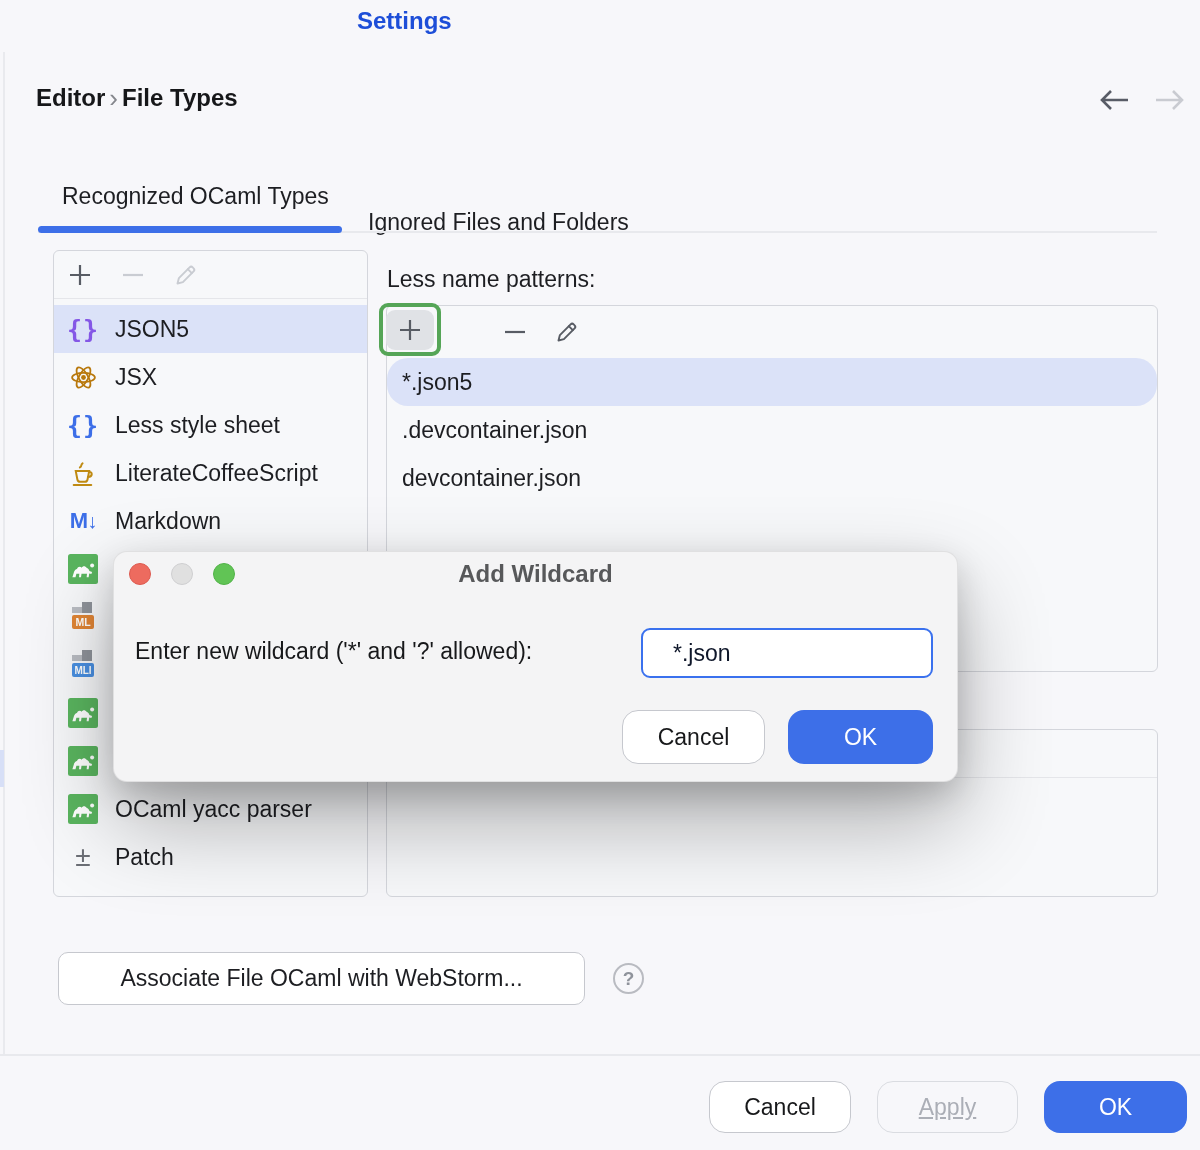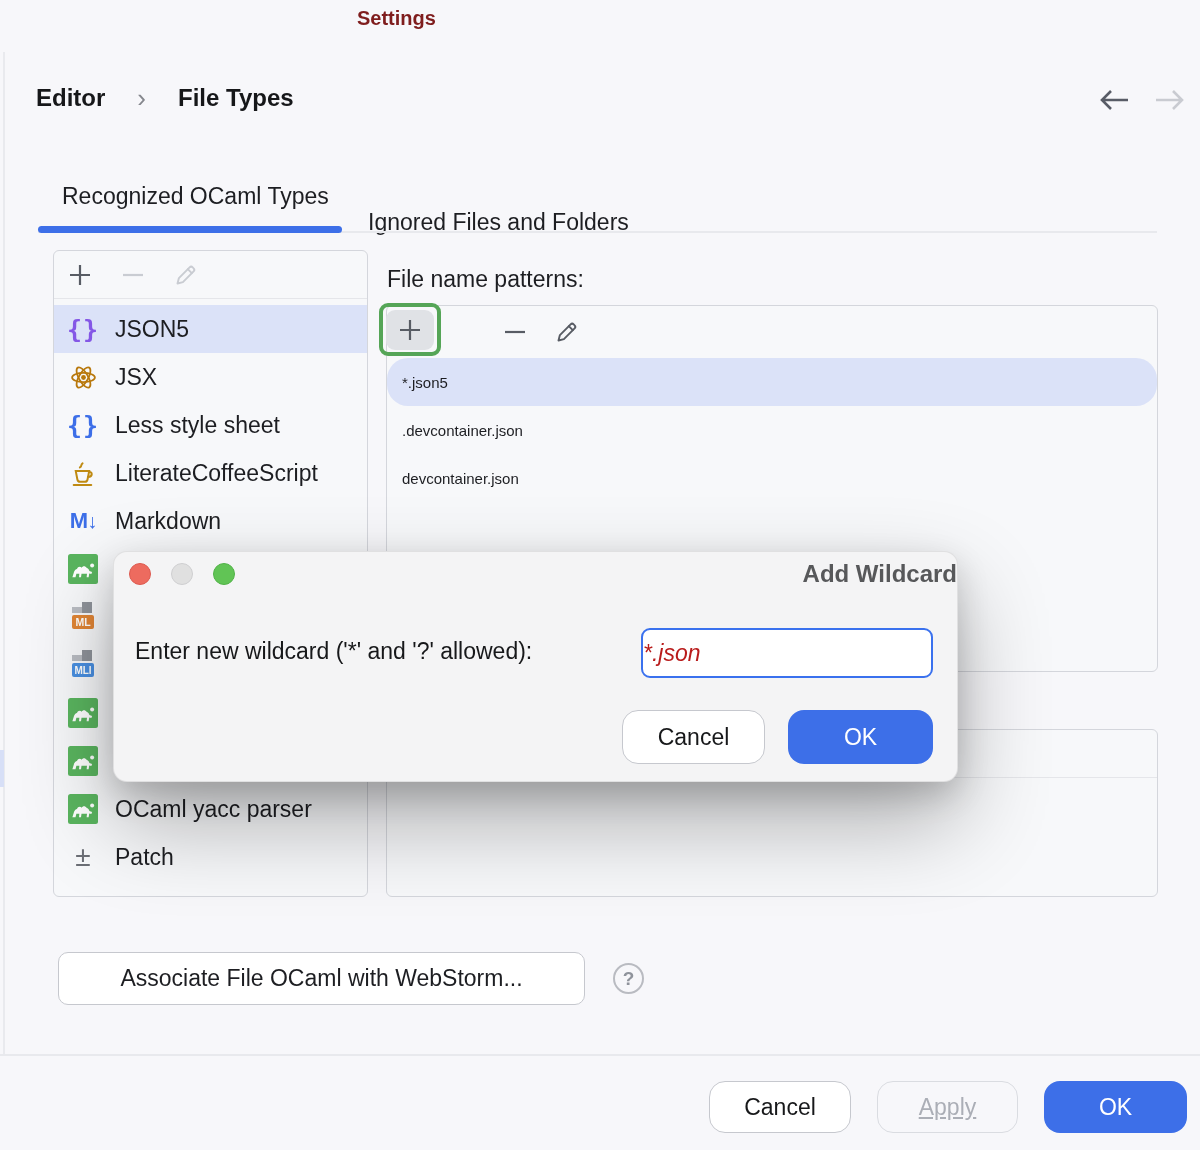--- a/index.html
+++ b/index.html
@@ -6,24 +6,24 @@
   html,body { background:#fff; }
   .screen {
     position:relative; width:1200px; height:1150px;
     background:#f7f7fa; overflow:hidden;
     font-family:"Liberation Sans", sans-serif;
     color:#1d1e22;
   }
   .abs { position:absolute; }
 
   
-  .win-title { left:357px; top:7px; font-size:20px; font-weight:bold; color:#7f1d1d; }
+  .win-title { left:357px; top:7px; font-size:24px; font-weight:bold; color:#1d4ed8; }
   .v-divider { left:3px; top:52px; width:2px; height:1002px; background:#e9eaee; }
   .tree-sel-strip { left:0; top:750px; width:4px; height:37px; background:#d7dff7; }
-  .breadcrumb { left:36px; top:82px; display:flex; align-items:center; gap:32px; font-size:24px; }
+  .breadcrumb { left:36px; top:82px; display:flex; align-items:center; gap:4px; font-size:24px; }
   .crumb { font-weight:bold; color:#161719; }
   .crumb-sep { color:#85878d; font-size:26px; padding-top:1px; }
   .nav-arrows { left:1094px; top:86px; display:flex; gap:16px; }
   .nav-arrows svg { display:block; }
 
   
   .tab-label { top:183px; font-size:23px; color:#1d1e22; }
   .tab-rule  { left:38px; top:231px; width:1119px; height:2px; background:#e8e9ed; }
   .tab-underline { left:38px; top:226px; width:304px; height:7px; border-radius:4px; background:#3d6fe8; }
 
@@ -47,41 +47,41 @@
   .patterns-label { left:387px; top:266px; font-size:23px; }
   .right-panel1 { left:386px; top:305px; width:772px; height:367px; }
   .rp-toolbar { position:relative; height:52px; display:flex; align-items:center; padding-left:114px; gap:24px; }
   .add-highlight { position:absolute; left:-8px; top:-3px; width:62px; height:53px;
                    border:4px solid #55a557; border-radius:9px;
                    display:flex; align-items:center; justify-content:center; background:transparent; }
   .add-btn-bg { width:48px; height:40px; background:#e0e2e6; border-radius:9px;
                 display:flex; align-items:center; justify-content:center; }
   .icon-dark { color:#585c64; }
   .icon-dim  { color:#c9ccd2; }
-  .pat-row { display:flex; align-items:center; height:48px; padding-left:15px; font-size:15px;border-radius:21px; }
+  .pat-row { display:flex; align-items:center; height:48px; padding-left:15px; font-size:23px;border-radius:21px; }
   .pat-row.selected { background:#dbe2f8; }
   .right-panel2 { left:386px; top:729px; width:772px; height:168px; }
   .rp2-head { height:48px; border-bottom:1px solid #e5e6ea; }
 
   
   .dialog { left:113px; top:551px; width:845px; height:231px; background:#f4f4f5;
             border:1px solid rgba(0,0,0,0.08); border-radius:14px; z-index:10;
             box-shadow:0 40px 90px rgba(0,0,0,.30), 0 12px 32px rgba(0,0,0,.16); }
   .traffic { position:absolute; top:11px; left:15px; display:flex; gap:20px; }
   .light { width:22px; height:22px; border-radius:50%; }
   .light.red   { background:#ed6b5f; border:1px solid #dd5a50; }
   .light.grey  { background:#e0e0e0; border:1px solid #cfcfd1; }
   .light.green { background:#61c455; border:1px solid #52b348; }
-  .dlg-title { position:absolute; left:0; right:0; top:8px; text-align:right;
+  .dlg-title { position:absolute; left:0; right:0; top:8px; text-align:center;
                font-size:24px; font-weight:bold; color:#57585a; }
   .dlg-label { position:absolute; left:21px; top:86px; font-size:23px; color:#17181a; }
   .dlg-input { position:absolute; left:527px; top:76px; width:292px; height:50px;
                background:#fff; border:2.5px solid #3a71ee; border-radius:9px;
-               font-family:"Liberation Sans", sans-serif; font-size:23px; color:#b91c1c;
-               padding:0 0; outline:none;font-style:italic; }
+               font-family:"Liberation Sans", sans-serif; font-size:23px; color:#0f172a;
+               padding:0 30px; outline:none; }
   .btn { position:absolute; display:flex; align-items:center; justify-content:center;
          border-radius:16px; font-size:23px; cursor:default; }
   .btn.secondary { background:#fff; border:1px solid #c6c8ce; color:#17181a; }
   .btn.primary   { background:#3d6fe8; color:#fff; }
   .btn.disabled  { background:transparent; border:1px solid #dadce1; color:#abaeb6;text-decoration:underline; }
   .dlg-cancel { left:508px; top:158px; width:143px; height:54px; }
   .dlg-ok     { left:674px; top:158px; width:145px; height:54px; }
 
   
   .associate-btn { left:58px; top:952px; width:527px; height:53px; background:#fff;
@@ -261,21 +261,21 @@
       <div class="row">
         <span class="ficon">
           <span class="patch-glyph">±</span>
         </span>
         <span>Patch</span>
       </div>
 
     </div>
   </div>
 
-  <div class="abs patterns-label">File name patterns:</div>
+  <div class="abs patterns-label">Less name patterns:</div>
 
   <div class="panel right-panel1">
     <div class="rp-toolbar">
       <div class="add-highlight">
         <div class="add-btn-bg">
           <svg class="icon-dark" width="28" height="28" viewBox="0 0 28 28">
             <path d="M14 4 V24 M4 14 H24" stroke="currentColor" stroke-width="2.2" fill="none"></path>
           </svg>
         </div>
       </div>

